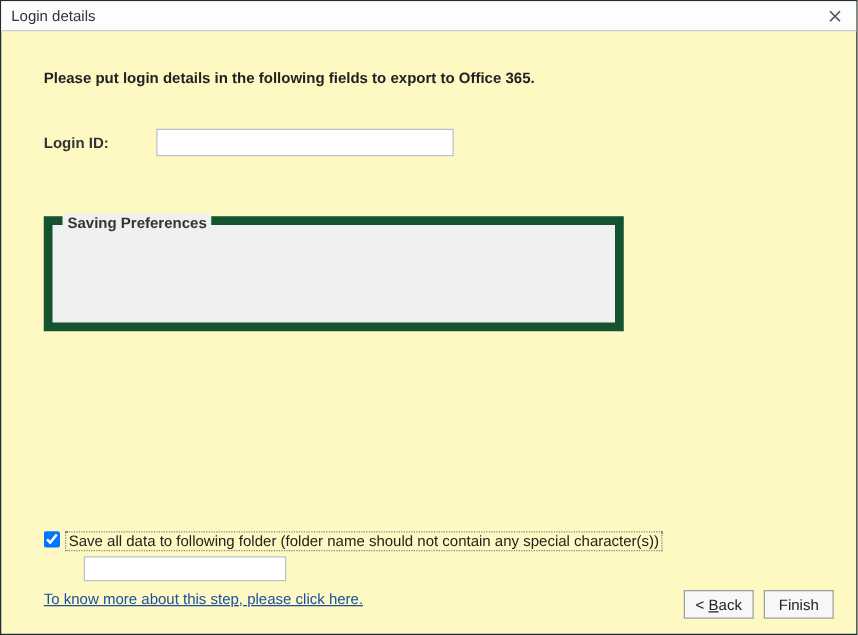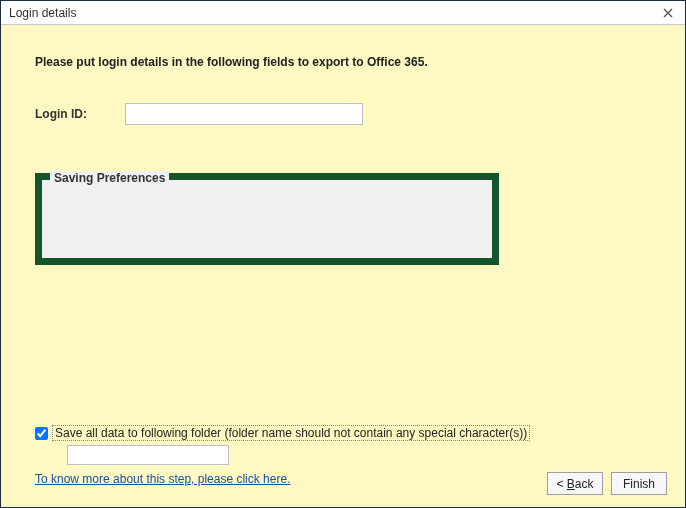--- a/index.html
+++ b/index.html
@@ -84,21 +84,21 @@
     background: #eef1f0;
     padding: 0 4px;
     font-weight: bold;
     color: #333;
   }
   .save-row {
     position: absolute;
     left: 24px;
     top: 400px;
     display: flex;
-    align-items: center;
+    align-items: flex-start;
     gap: 4px;
   }
   .save-row input[type="checkbox"] {
     width: 13px;
     height: 13px;
     margin: 0;
   }
   .save-label {
     border: 1px dotted #888;
     padding: 0 2px;

